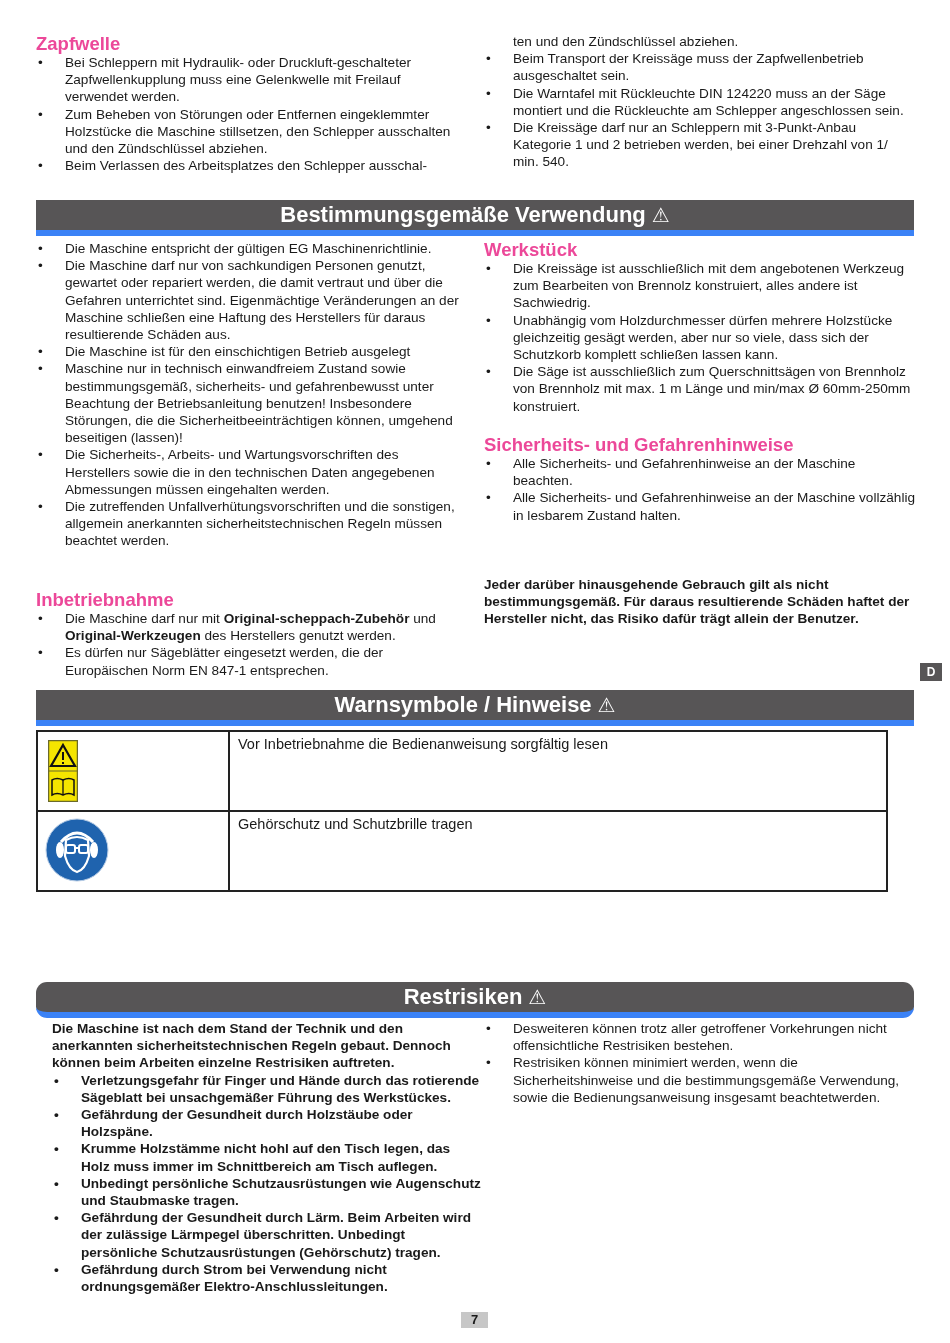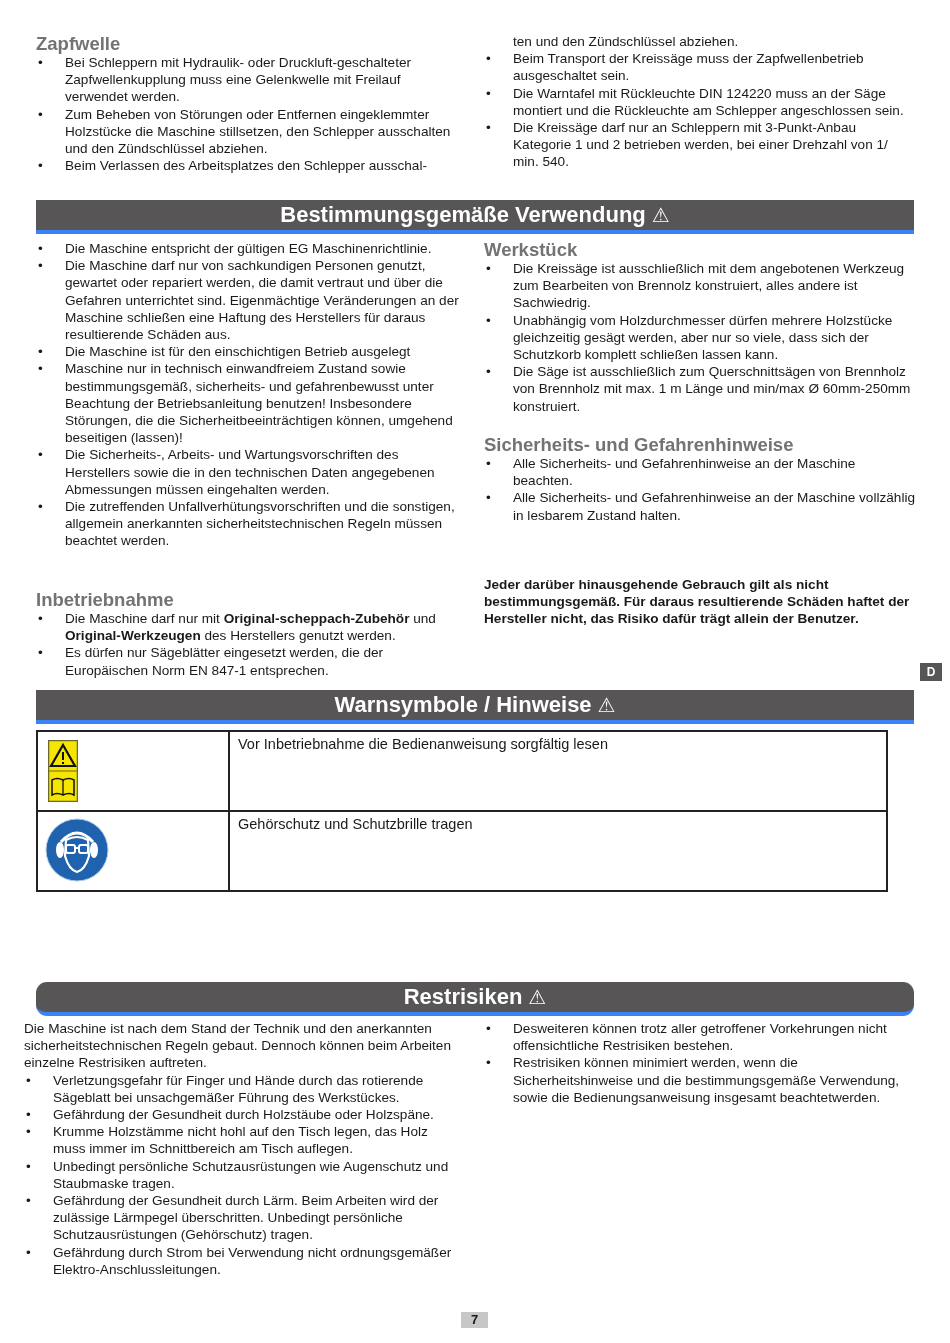--- a/index.html
+++ b/index.html
@@ -1,26 +1,26 @@
 <!DOCTYPE html>
 <html><head>
 <meta charset="utf-8">
 <style>
   html, body { margin: 0; padding: 0; background: #ffffff; }
   body { width: 950px; height: 1343px; position: relative; overflow: hidden;
          font-family: "Liberation Sans", sans-serif; color: #1a1a1a; }
   .col { position: absolute; width: 440px; }
-  .h2 { font-size: 18.5px; font-weight: bold; line-height: 20px; margin: 0; color: #737373; }
+  .h2 { font-size: 18.5px; font-weight: bold; line-height: 20px; margin: 0; color: #ec4899; }
   .ul { list-style: none; margin: 0; padding: 0; }
   .li { position: relative; padding-left: 29px; font-size: 13.6px; line-height: 17.2px; }
   .li .dot { position: absolute; left: 2px; top: 0; }
   .p { font-size: 13.6px; line-height: 17.2px; margin: 0; }
   .bar { position: absolute; left: 36px; width: 878px; height: 30px; background: #575556;
          color: #ffffff; text-align: center; font-weight: bold; font-size: 22px; line-height: 30px;
-         border-bottom: 4px solid #3b82f6; }
+         border-bottom: 6px solid #3b82f6; }
   .bar .tri { font-weight: normal; font-size: 20px; margin-left: 6px; }
   .bold-note { font-size: 13.6px; font-weight: bold; line-height: 17.2px; }
   .tbl { position: absolute; left: 36px; top: 730px; width: 852px; border: 2px solid #222; box-sizing: border-box; }
   .tr { display: flex; height: 80px; border-bottom: 2px solid #222; box-sizing: border-box; }
   .tr:last-child { border-bottom: none; height: 78px; }
   .td-icon { width: 192px; border-right: 2px solid #222; box-sizing: border-box; position: relative; }
   .td-text { flex: 1; padding: 4px 0 0 8px; font-size: 14.5px; line-height: 17px; }
   .tab-d { position: absolute; left: 920px; top: 663px; width: 22px; height: 18px; background: #575556;
            color: #fff; font-size: 12px; font-weight: bold; text-align: center; line-height: 18px; }
   .pagenum { position: absolute; left: 461px; top: 1312px; width: 27px; height: 16px; background: #c7c7c7;
@@ -124,21 +124,21 @@
       </svg>
     </div>
     <div class="td-text">Gehörschutz und Schutzbrille tragen</div>
   </div>
 </div>
 
 <div class="bar" style="top:982px;border-radius:11px;">
   <span>Restrisiken</span><span class="tri">⚠</span>
 </div>
 
-<div class="col" style="left:24px; top:1020px; width:430px;">
+<div class="col" style="left:52px; top:1020px; width:430px;font-weight:bold;">
   <p class="p">Die Maschine ist nach dem Stand der Technik und den anerkannten sicherheitstechnischen Regeln gebaut. Dennoch können beim Arbeiten einzelne Restrisiken auftreten.</p>
   <ul class="ul">
     <li class="li"><span class="dot">•</span><span>Verletzungsgefahr für Finger und Hände durch das rotierende Sägeblatt bei unsachgemäßer Führung des Werkstückes.</span></li>
     <li class="li"><span class="dot">•</span><span>Gefährdung der Gesundheit durch Holzstäube oder Holzspäne.</span></li>
     <li class="li"><span class="dot">•</span><span>Krumme Holzstämme nicht hohl auf den Tisch legen, das Holz muss immer im Schnittbereich am Tisch auflegen.</span></li>
     <li class="li"><span class="dot">•</span><span>Unbedingt persönliche Schutzausrüstungen wie Augenschutz und Staubmaske tragen.</span></li>
     <li class="li"><span class="dot">•</span><span>Gefährdung der Gesundheit durch Lärm. Beim Arbeiten wird der zulässige Lärmpegel überschritten. Unbedingt persönliche Schutzausrüstungen (Gehörschutz) tragen.</span></li>
     <li class="li"><span class="dot">•</span><span>Gefährdung durch Strom bei Verwendung nicht ordnungsgemäßer Elektro-Anschlussleitungen.</span></li>
   </ul>
 </div>

